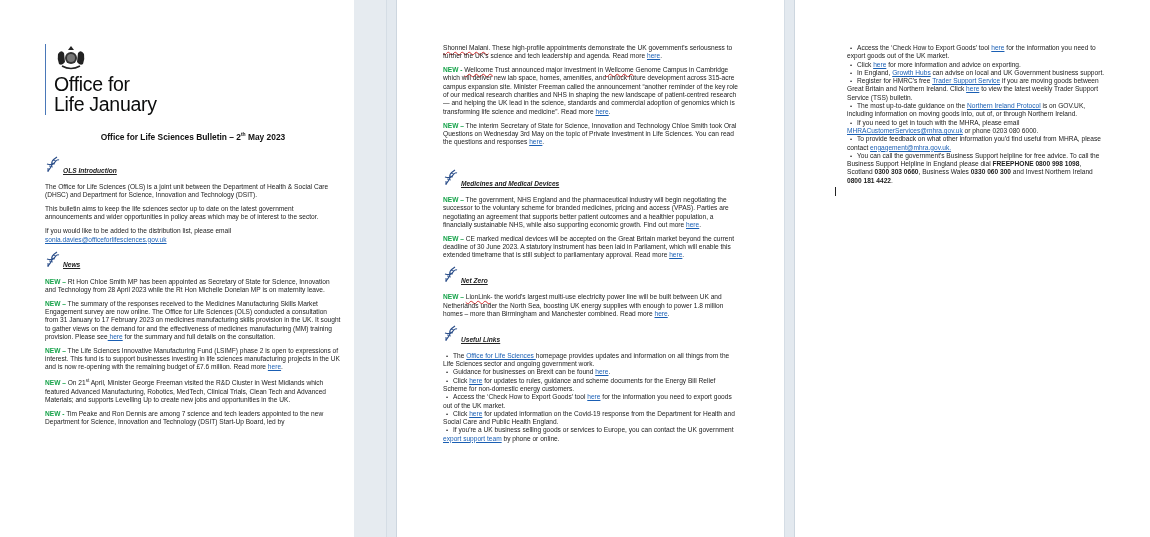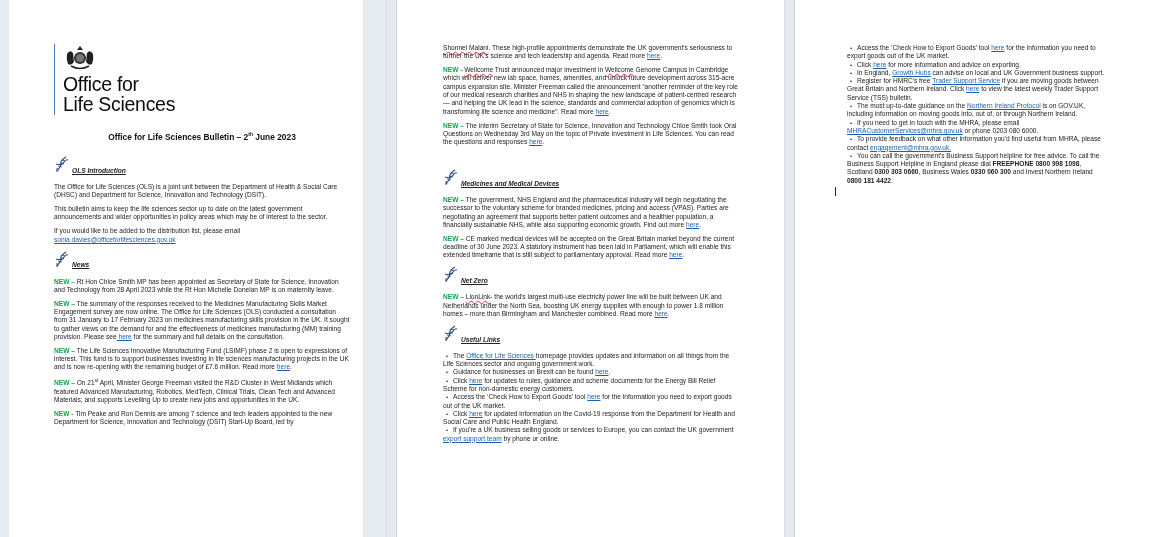--- a/index.html
+++ b/index.html
@@ -1,19 +1,19 @@
 <!DOCTYPE html>
 <html><head>
 <meta charset="utf-8">
 <style>
   * { box-sizing: border-box; margin: 0; padding: 0; }
   html, body { width: 1150px; height: 537px; overflow: hidden; }
   body { background: #e6ebf0; font-family: "Liberation Sans", sans-serif; color: #1e1e1e; position: relative; }
   .page { position: absolute; top: 0; height: 537px; background: #ffffff; overflow: hidden; }
-  .page.p1 { left: 9px; width: 354px; }
+  .page.p1 { left: 0; width: 354px; }
   .page.p2 { left: 396px; width: 388px; border-left: 1px solid #cdd6df; }
   .page.p3 { left: 794px; width: 356px; border-left: 1px solid #cdd6df; }
   .gap { position: absolute; top: 0; height: 537px; background: #e3e9ef; }
   .gap.g1 { left: 386px; width: 10px; border-left: 1px solid #d5dde5; }
   .gap.g2 { left: 784px; width: 10px; border-left: 1px solid #d5dde5; }
 
   .text { font-size: 6.6px; line-height: 8.3px; color: #222; }
   .para { margin-bottom: 5.6px; }
   .new { color: #16a34a; font-weight: bold; }
   a.link { color: #1a5fb4; text-decoration: underline; }
@@ -48,23 +48,23 @@
   <div class="logo">
     <svg class="crest" viewBox="0 0 34 28">
       <circle cx="17" cy="14" r="6" fill="#333"></circle>
       <circle cx="17" cy="14" r="4" fill="#777"></circle>
       <path d="M14 6 L17 2 L20 6 Z" fill="#222"></path>
       <path d="M4 10 Q7 5 10 9 L11 18 Q8 22 5 20 Q3 15 4 10 Z" fill="#222"></path>
       <path d="M30 10 Q27 5 24 9 L23 18 Q26 22 29 20 Q31 15 30 10 Z" fill="#222"></path>
       <path d="M8 22 Q17 27 26 22" stroke="#222" stroke-width="1.5" fill="none"></path>
     </svg>
     <div class="logo-line">Office for</div>
-    <div class="logo-line">Life Sciences</div>
+    <div class="logo-line">Life January</div>
   </div>
-  <div class="doc-title"><span>Office for Life Sciences Bulletin – 2</span><sup>th</sup><span> June 2023</span></div>
+  <div class="doc-title"><span>Office for Life Sciences Bulletin – 2</span><sup>th</sup><span> May 2023</span></div>
 
   <div class="col text">
     <div class="section-head">
       <svg class="dna" viewBox="0 0 16 18">
           <path d="M3 16 Q8 10 7 8 Q6 6 12 2" stroke="#2c4f8a" stroke-width="1.2" fill="none"></path>
           <path d="M2 9 Q8 11 10 7 Q12 4 14 5" stroke="#2c4f8a" stroke-width="1.2" fill="none"></path>
           <path d="M4 11 L8 12 M6 8 L10 9 M8 5 L11 6" stroke="#2c4f8a" stroke-width="0.8"></path>
           <path d="M3 13 L3 17" stroke="#2c4f8a" stroke-width="1"></path>
         </svg>
       <span class="label">OLS Introduction</span>

